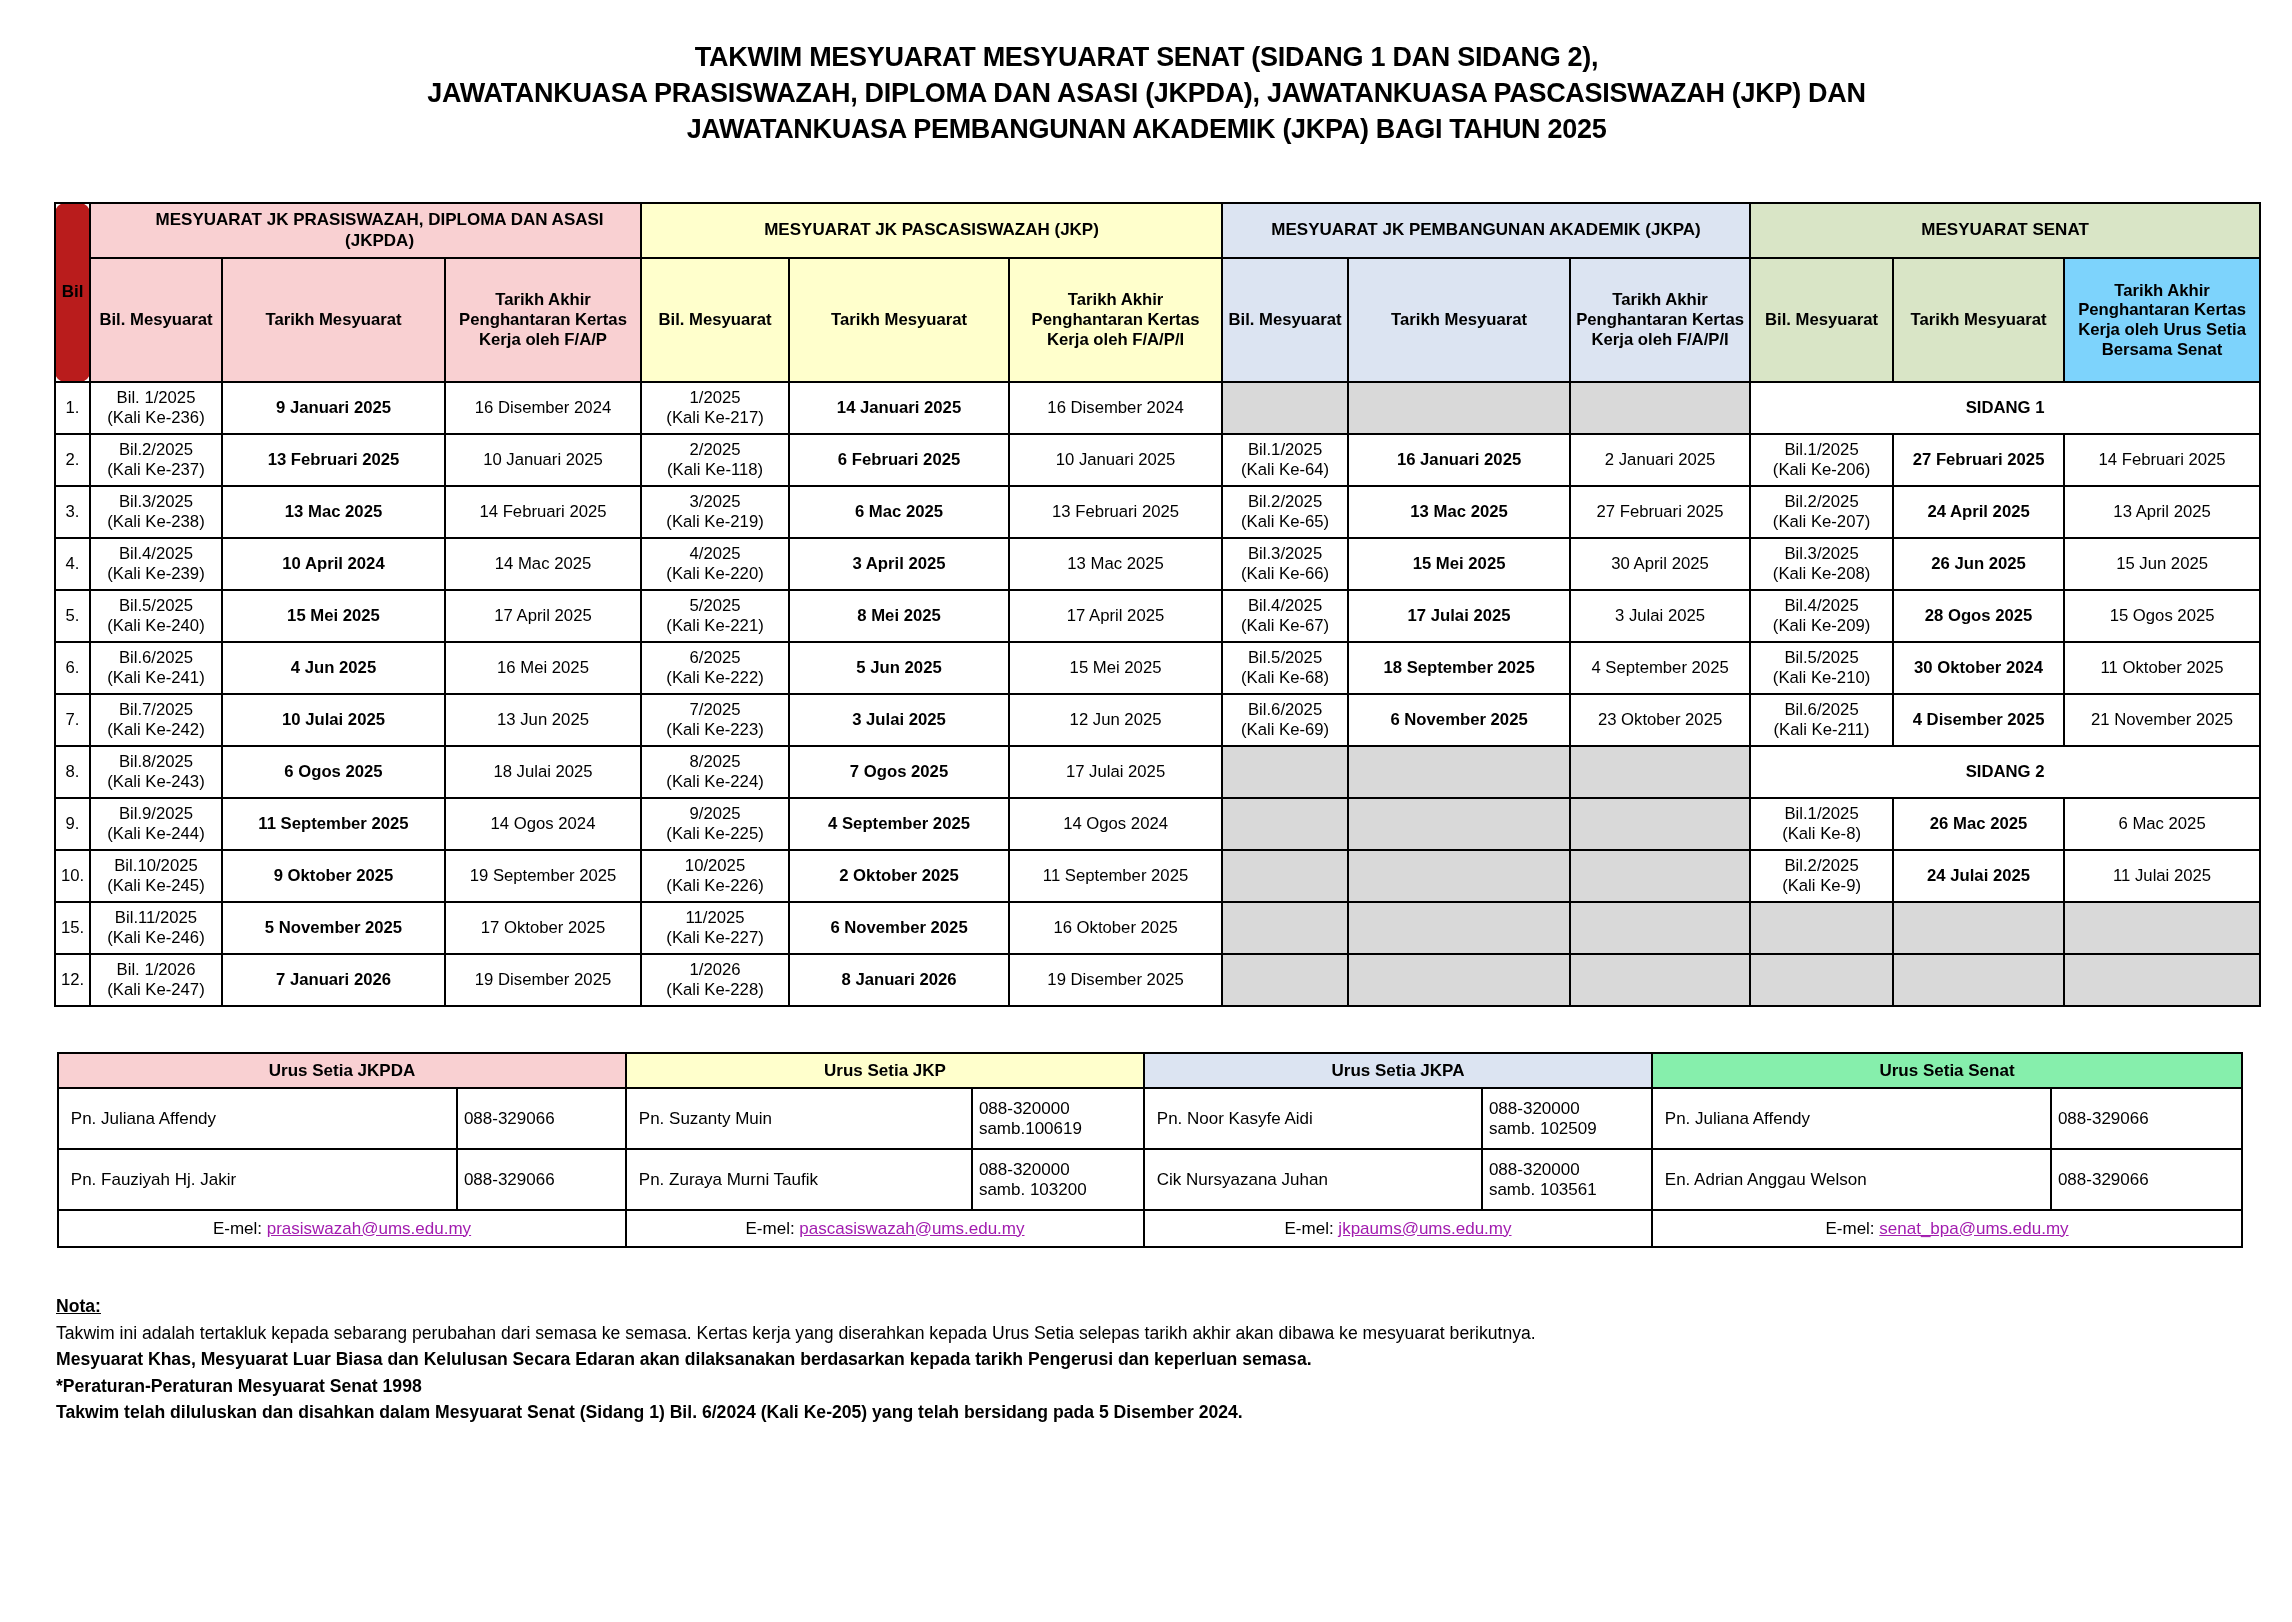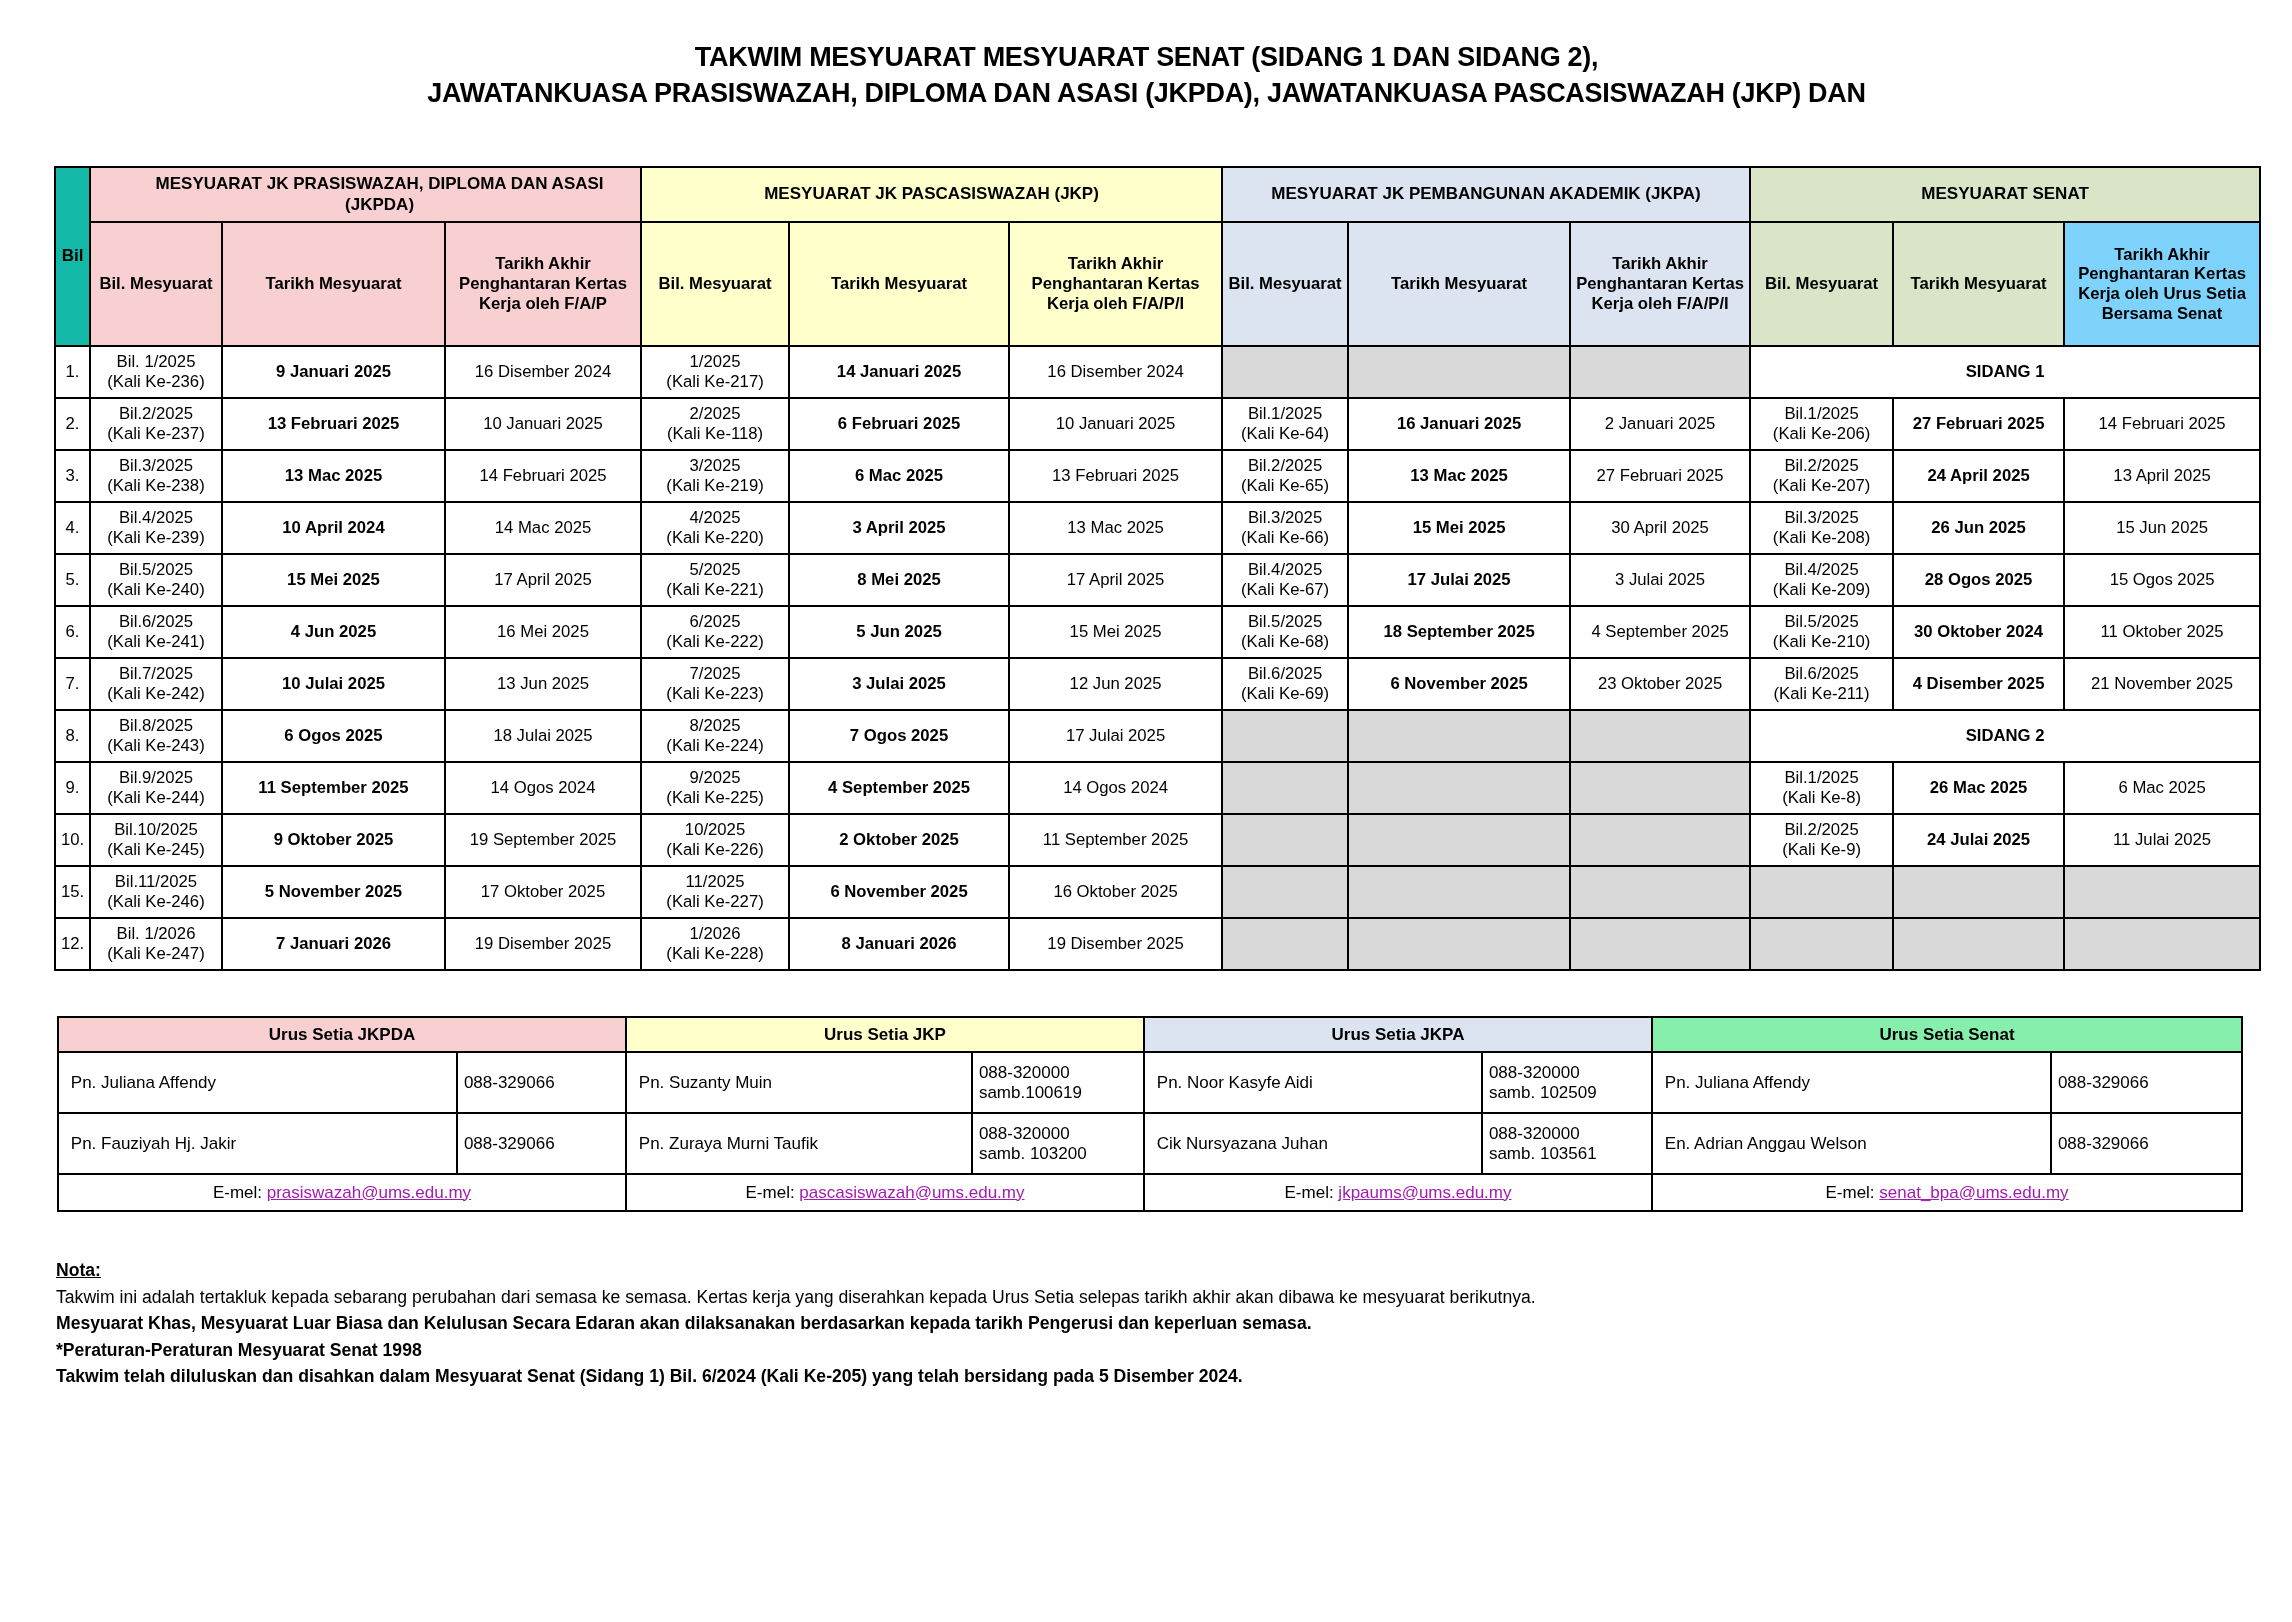--- a/index.html
+++ b/index.html
@@ -15,21 +15,21 @@
   .schedule th,.schedule td{
     border:2px solid #000;border-top-width:2.9px;border-bottom-width:2.9px;
     text-align:center;vertical-align:middle;
     font-size:16.7px;line-height:1.18;padding:2px 2.9px;
     white-space:pre-line;word-wrap:break-word;
   }
   .schedule th{font-weight:bold;font-stretch:condensed;}
   .schedule .grouprow th{font-size:17px;height:49px;}
   .schedule .subrow th{height:118px;font-size:16.7px;}
   .schedule td{height:46px;}
-  .bilhdr{background:#14b8a6;}
+  .bilhdr{background:#b91c1c;border-radius:10px;}
   .datecell{font-weight:bold;}
   .empty{background:#d9d9d9;}
   .sidang{font-weight:bold;font-size:17px;}
   
   .contacts{margin:45px 0 0 57px;width:2183px;}
   .contacts th,.contacts td{
     border:2px solid #000;border-top-width:2.9px;border-bottom-width:2.9px;
     font-size:17px;vertical-align:middle;padding:2px 5.9px;white-space:pre-line;
   }
   .contacts th{text-align:center;font-weight:bold;height:29px;font-stretch:condensed;}
@@ -42,20 +42,21 @@
   .nota-heading{font-weight:bold;text-decoration:underline;}
   .nota-line{}
   .bold{font-weight:bold;}
 </style>
 </head>
 <body>
 
 <div class="title-block">
   <div>TAKWIM MESYUARAT MESYUARAT SENAT (SIDANG 1 DAN SIDANG 2),</div>
   <div>JAWATANKUASA PRASISWAZAH, DIPLOMA DAN ASASI (JKPDA), JAWATANKUASA PASCASISWAZAH (JKP) DAN</div>
+  <div>JAWATANKUASA PEMBANGUNAN AKADEMIK (JKPA) BAGI TAHUN 2025</div>
 </div>
 
 <table class="schedule">
   <colgroup>
     <col style="width:35px">
       <col style="width:132px">
       <col style="width:223px">
       <col style="width:196px">
     <col style="width:148px">
       <col style="width:220px">

